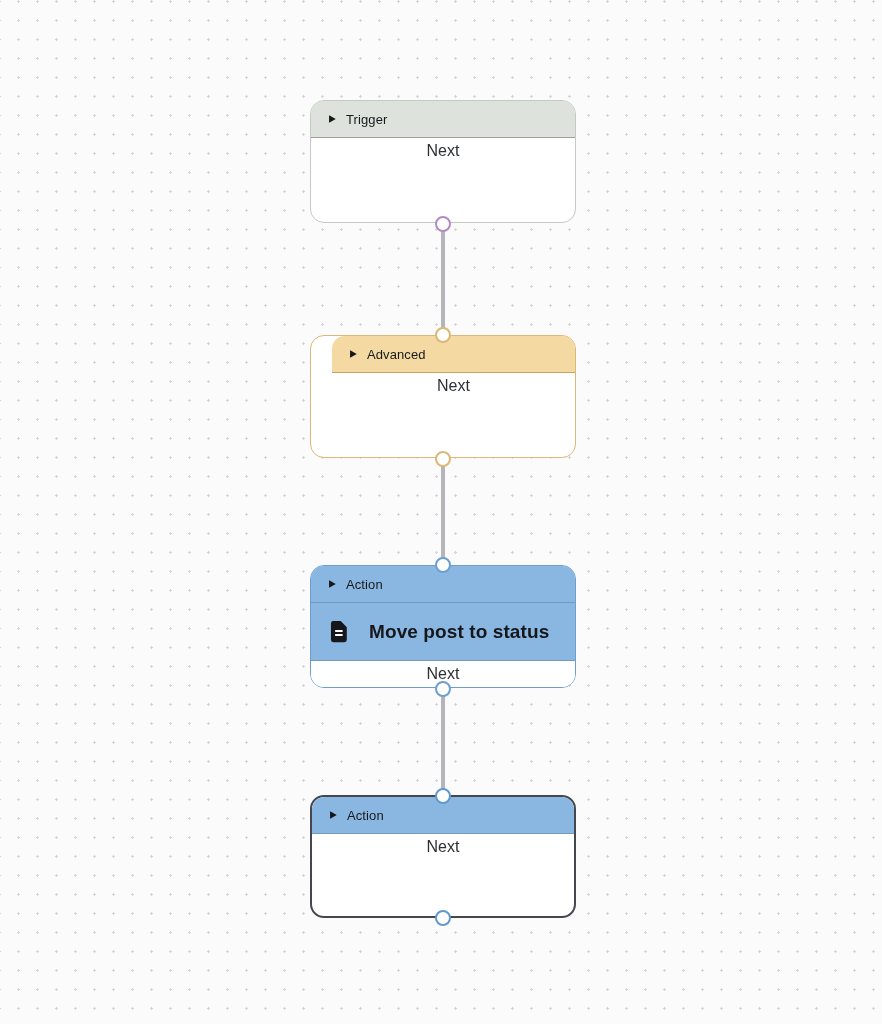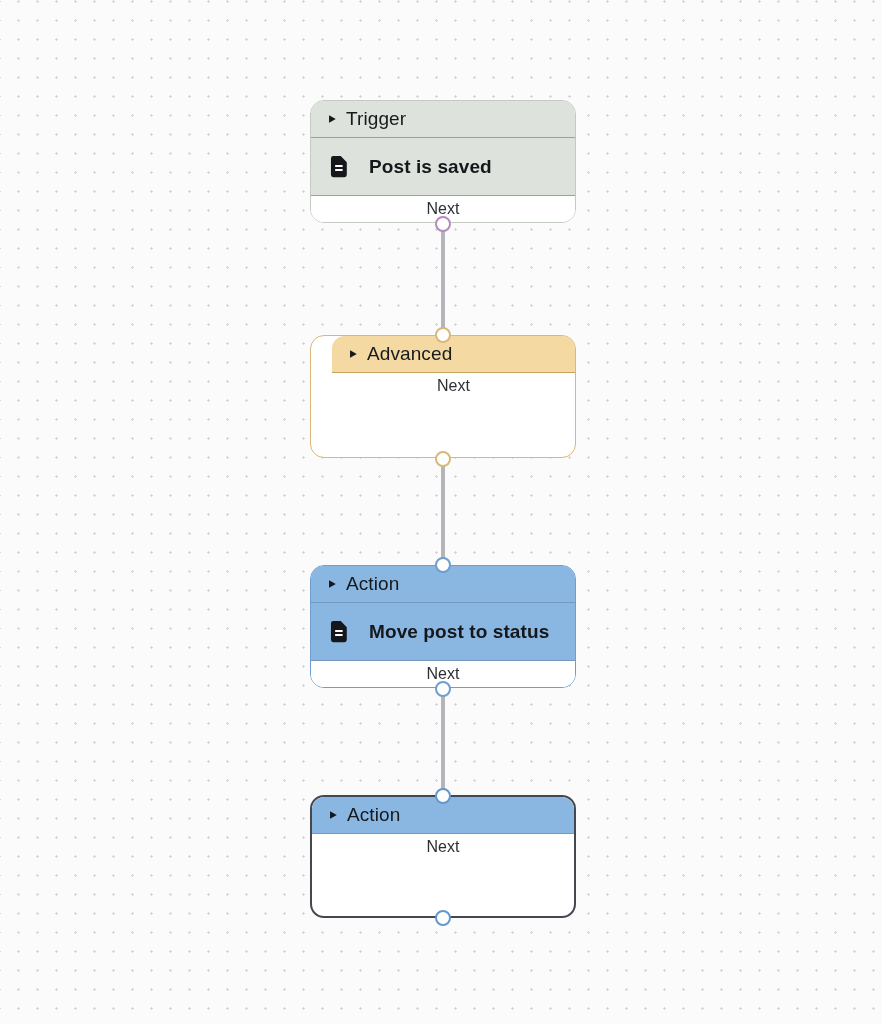--- a/index.html
+++ b/index.html
@@ -56,21 +56,21 @@
     border-bottom: 1px solid var(--divider, #999);
     border-radius: 12.5px 12.5px 0 0;
     display: flex;
     align-items: center;
     gap: 9px;
     padding: 0 16px;
   }
   .hdr-icon { display: inline-flex; width: 10px; height: 10px; }
   .hdr-icon svg { width: 10px; height: 10px; display: block; }
   .hdr-label {
-    font-size: 19px;
+    font-size: 13px;
     font-weight: 500;
     color: #17191d;
     letter-spacing: 0.1px;
   }
 
   .node-body {
     flex: 1 1 auto;
     background: var(--fill, #eee);
     border-bottom: 1px solid var(--divider, #999);
     display: flex;
@@ -128,87 +128,77 @@
 
   <div class="node node-1" style="--fill: #dde3dc; --border: #c3cac2; --divider: #98a297; --port: #b48ac2;">
     <div class="node-header">
       <span class="hdr-icon">
         <svg viewBox="0 0 24 24">
             <polygon points="5,3 21,12 5,21" fill="#15171b"></polygon>
           </svg>
       </span>
       <span class="hdr-label">Trigger</span>
     </div>
+    <div class="node-footer">
+      <span class="next-label">Next</span>
+    </div>
+    <span class="port port-out"></span>
+  </div>
+
+  <div class="node node-2" style="--fill: #f4daa2; --border: #d9b878; --divider: #c7a35f; --port: #d9b878;">
+    <div class="node-header">
+      <span class="hdr-icon">
+        <svg viewBox="0 0 24 24">
+            <polygon points="5,3 21,12 5,21" fill="#15171b"></polygon>
+          </svg>
+      </span>
+      <span class="hdr-label">Advanced</span>
+    </div>
+    <div class="node-footer">
+      <span class="next-label">Next</span>
+    </div>
+    <span class="port port-in"></span>
+    <span class="port port-out"></span>
+  </div>
+
+  <div class="node node-3" style="--fill: #8ab7e1; --border: #6d9ecf; --divider: #7599bd; --port: #6d9ecf;">
+    <div class="node-header">
+      <span class="hdr-icon">
+        <svg viewBox="0 0 24 24">
+            <polygon points="5,3 21,12 5,21" fill="#15171b"></polygon>
+          </svg>
+      </span>
+      <span class="hdr-label">Action</span>
+    </div>
     <div class="node-body">
       <span class="body-icon">
         <svg viewBox="0 0 24 24">
           <path d="M6 2h7.2L19 7.8V20a2.2 2.2 0 0 1-2.2 2.2H6A2.2 2.2 0 0 1 3.8 20V4.2A2.2 2.2 0 0 1 6 2z" fill="#15171b"></path>
           <rect x="7.6" y="10.6" width="7.6" height="1.9" rx="0.9" fill="#ffffff"></rect>
           <rect x="7.6" y="14.4" width="7.6" height="1.9" rx="0.9" fill="#ffffff"></rect>
         </svg>
       </span>
-      <span class="body-label">Post is saved</span>
-    </div>
-    <div class="node-footer">
-      <span class="next-label">Next</span>
-    </div>
-    <span class="port port-out"></span>
-  </div>
-
-  <div class="node node-2" style="--fill: #f4daa2; --border: #d9b878; --divider: #c7a35f; --port: #d9b878;">
-    <div class="node-header">
-      <span class="hdr-icon">
-        <svg viewBox="0 0 24 24">
-            <polygon points="5,3 21,12 5,21" fill="#15171b"></polygon>
-          </svg>
-      </span>
-      <span class="hdr-label">Advanced</span>
+      <span class="body-label">Move post to status</span>
     </div>
     <div class="node-footer">
       <span class="next-label">Next</span>
     </div>
     <span class="port port-in"></span>
     <span class="port port-out"></span>
   </div>
 
-  <div class="node node-3" style="--fill: #8ab7e1; --border: #6d9ecf; --divider: #7599bd; --port: #6d9ecf;">
+  <div class="node node-4 selected" style="--fill: #8ab7e1; --border: #44484e; --divider: #7599bd; --port: #6398cd;">
     <div class="node-header">
       <span class="hdr-icon">
         <svg viewBox="0 0 24 24">
             <polygon points="5,3 21,12 5,21" fill="#15171b"></polygon>
           </svg>
       </span>
       <span class="hdr-label">Action</span>
     </div>
-    <div class="node-body">
-      <span class="body-icon">
-        <svg viewBox="0 0 24 24">
-          <path d="M6 2h7.2L19 7.8V20a2.2 2.2 0 0 1-2.2 2.2H6A2.2 2.2 0 0 1 3.8 20V4.2A2.2 2.2 0 0 1 6 2z" fill="#15171b"></path>
-          <rect x="7.6" y="10.6" width="7.6" height="1.9" rx="0.9" fill="#ffffff"></rect>
-          <rect x="7.6" y="14.4" width="7.6" height="1.9" rx="0.9" fill="#ffffff"></rect>
-        </svg>
-      </span>
-      <span class="body-label">Move post to status</span>
-    </div>
     <div class="node-footer">
       <span class="next-label">Next</span>
     </div>
     <span class="port port-in"></span>
     <span class="port port-out"></span>
   </div>
 
-  <div class="node node-4 selected" style="--fill: #8ab7e1; --border: #44484e; --divider: #7599bd; --port: #6398cd;">
-    <div class="node-header">
-      <span class="hdr-icon">
-        <svg viewBox="0 0 24 24">
-            <polygon points="5,3 21,12 5,21" fill="#15171b"></polygon>
-          </svg>
-      </span>
-      <span class="hdr-label">Action</span>
-    </div>
-    <div class="node-footer">
-      <span class="next-label">Next</span>
-    </div>
-    <span class="port port-in"></span>
-    <span class="port port-out"></span>
-  </div>
-
 </div>
 
 </body></html>

